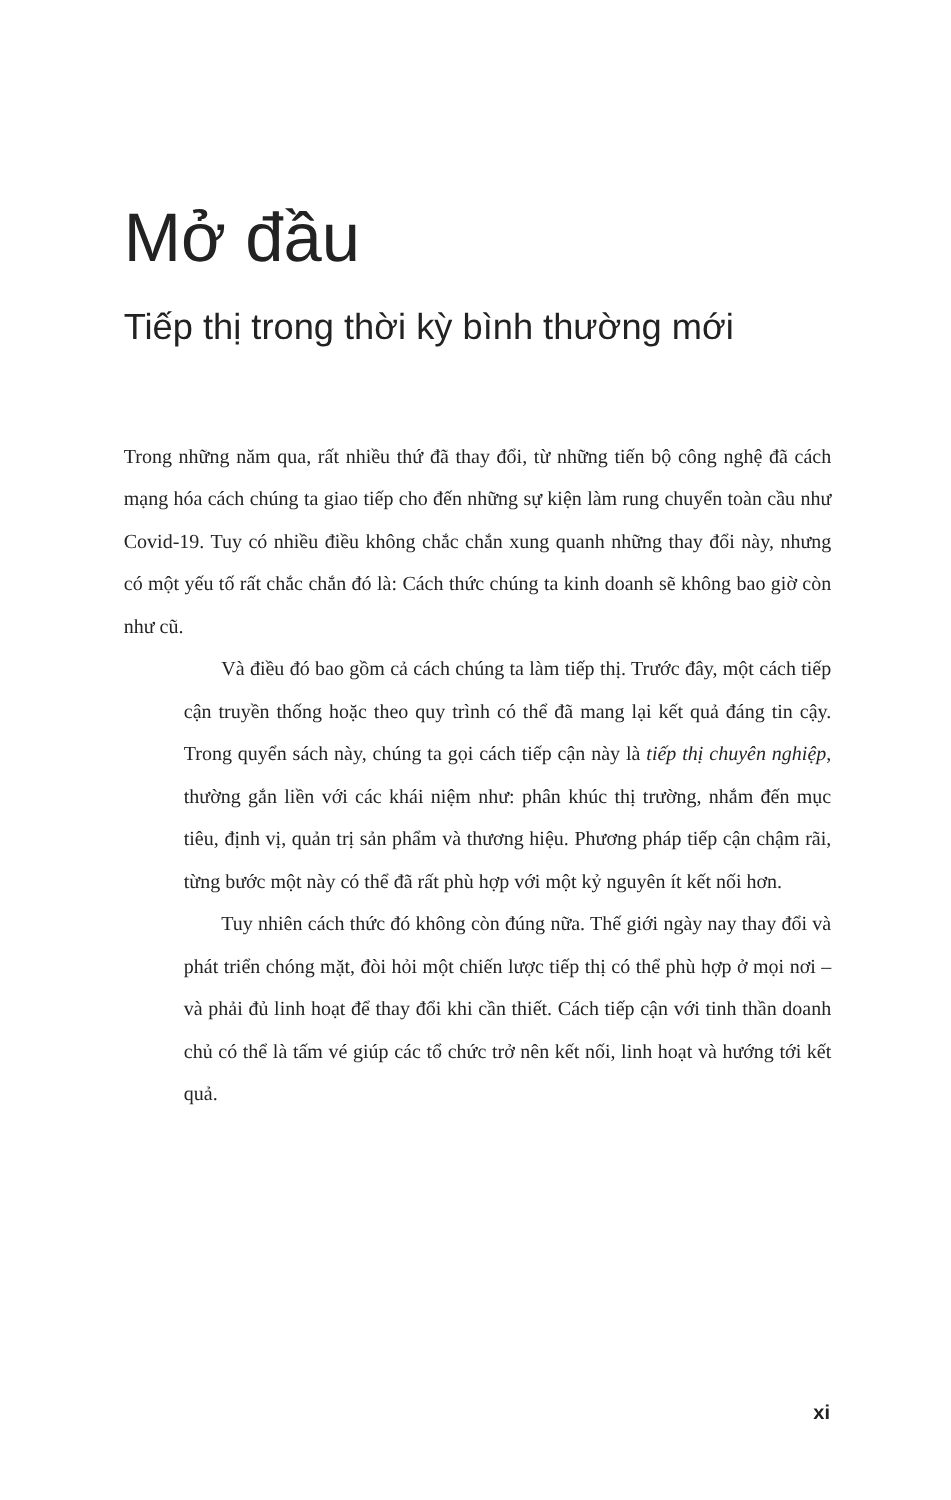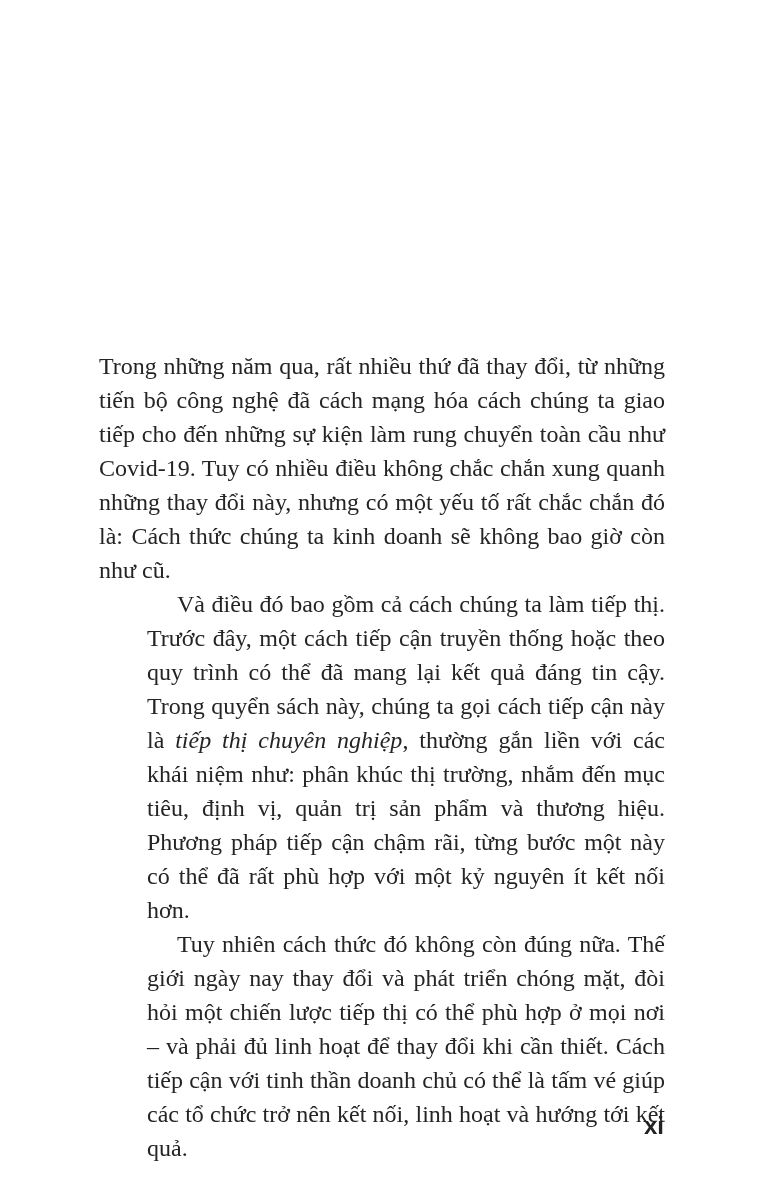--- a/index.html
+++ b/index.html
@@ -38,21 +38,21 @@
     font-weight: 400;
     font-size: 29px;
     line-height: 1.2;
     color: #222222;
   }
   .body-text {
     position: absolute;
     left: 99px;
     top: 349px;
     width: 566px;
-    font-size: 24px;
+    font-size: 16px;
     line-height: 34px;
     text-align: justify;
     color: #242424;
   }
   .body-text p {
     margin: 0;
     padding: 0;
   }
   .body-text p.indent {
     text-indent: 30px;
@@ -60,30 +60,34 @@
   }
   .body-text .italic {
     font-style: italic;
   }
   .page-number {
     position: absolute;
     right: 97px;
     bottom: 60px;
     font-family: "Liberation Sans", "DejaVu Sans", sans-serif;
     font-weight: 700;
-    font-size: 24px;
+    font-size: 16px;
     color: #222222;
     margin-left: 36px;
   }
 </style>
 </head>
 <body>
 
 <div class="page">
 
+  <header class="chapter-header">
+    <h1 class="chapter-title">Mở đầu</h1>
+    <h2 class="chapter-subtitle">Tiếp thị trong thời kỳ bình thường mới</h2>
+  </header>
 
   <main class="body-text">
 
   <p class=""><span>Trong những năm qua, rất nhiều thứ đã thay đổi, từ những tiến bộ công nghệ đã cách mạng hóa cách chúng ta giao tiếp cho đến những sự kiện làm rung chuyển toàn cầu như Covid-19. Tuy có nhiều điều không chắc chắn xung quanh những thay đổi này, nhưng có một yếu tố rất chắc chắn đó là: Cách thức chúng ta kinh doanh sẽ không bao giờ còn như cũ.</span></p>
       <p class="indent"><span>Và điều đó bao gồm cả cách chúng ta làm tiếp thị. Trước đây, một cách tiếp cận truyền thống hoặc theo quy trình có thể đã mang lại kết quả đáng tin cậy. Trong quyển sách này, chúng ta gọi cách tiếp cận này là </span><span class="italic">tiếp thị chuyên nghiệp</span><span>, thường gắn liền với các khái niệm như: phân khúc thị trường, nhắm đến mục tiêu, định vị, quản trị sản phẩm và thương hiệu. Phương pháp tiếp cận chậm rãi, từng bước một này có thể đã rất phù hợp với một kỷ nguyên ít kết nối hơn.</span></p>
       <p class="indent"><span>Tuy nhiên cách thức đó không còn đúng nữa. Thế giới ngày nay thay đổi và phát triển chóng mặt, đòi hỏi một chiến lược tiếp thị có thể phù hợp ở mọi nơi – và phải đủ linh hoạt để thay đổi khi cần thiết. Cách tiếp cận với tinh thần doanh chủ có thể là tấm vé giúp các tổ chức trở nên kết nối, linh hoạt và hướng tới kết quả.</span></p>
     </main>
 
   <div class="page-number">xi</div>
 

